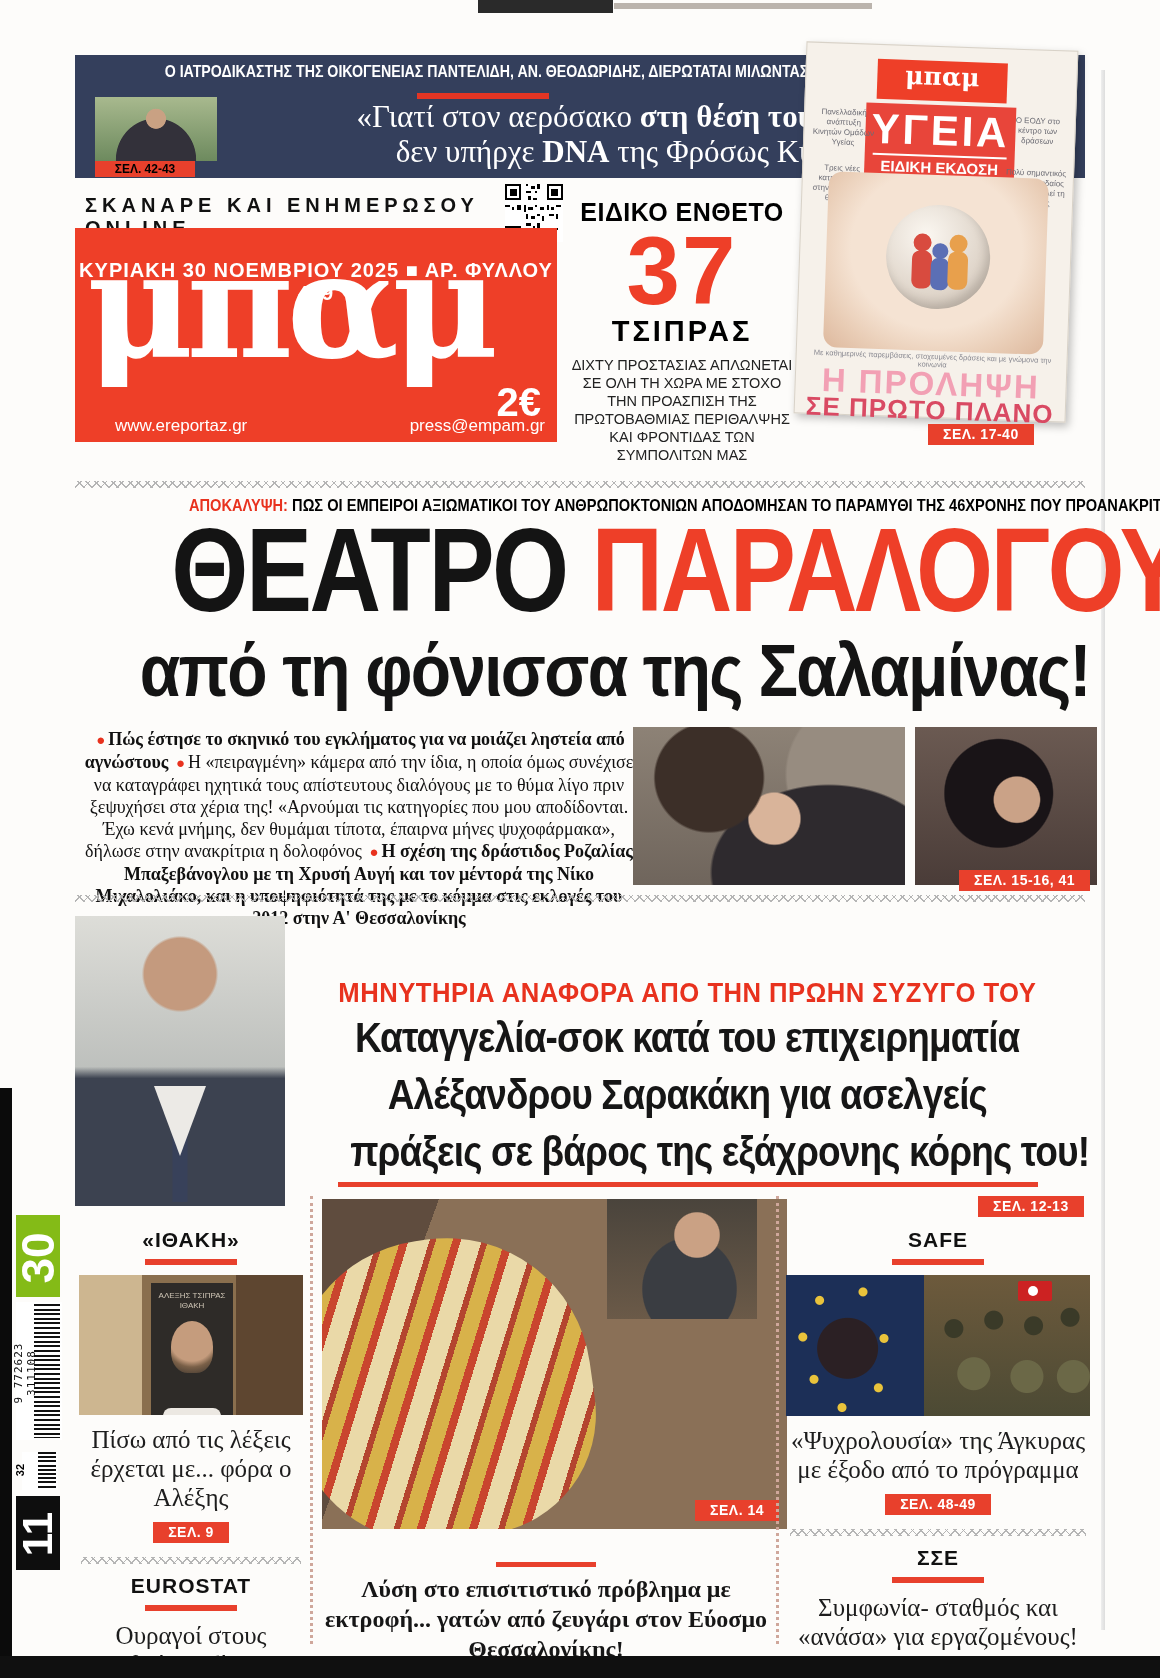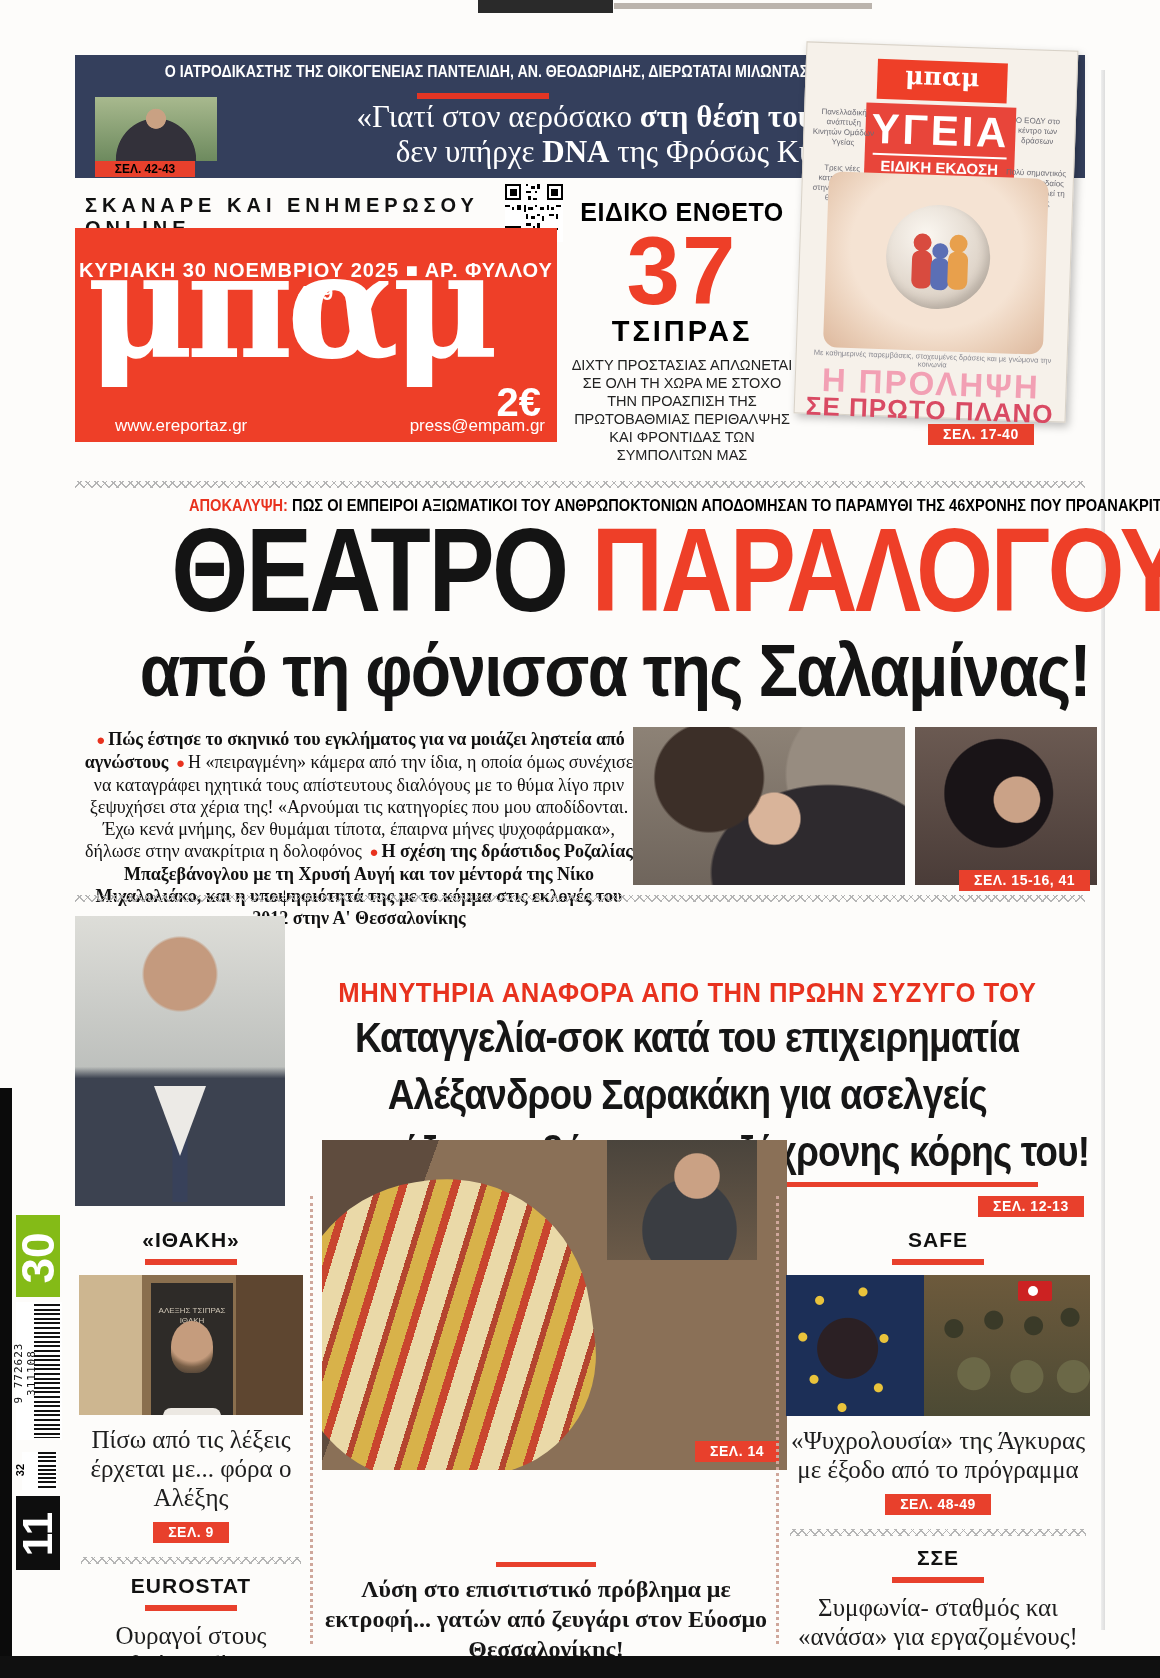--- a/index.html
+++ b/index.html
@@ -97,21 +97,21 @@
   .s2-badge{left:978px;top:1196px;}
 
   
   .colL{left:75px;top:1228px;width:232px;text-align:center;}
   .colR{left:784px;top:1228px;width:308px;text-align:center;}
   .colhead{font-size:21px;font-weight:700;letter-spacing:1px;color:#111;}
   .colrule{width:92px;height:6px;background:var(--badge);margin:7px auto 0;}
   .colcap{font-family:"Liberation Serif",serif;font-size:25px;line-height:29px;color:#1d1d1d;margin-top:10px;}
   .colzz{height:7px;margin:14px 6px 10px;background-image:repeating-linear-gradient(45deg,#b5b5b5 0 1.2px,transparent 1.2px 6px),repeating-linear-gradient(-45deg,#b5b5b5 0 1.2px,transparent 1.2px 6px);}
   .ph-book{margin:10px auto 0;width:224px;height:140px;position:relative;background:linear-gradient(90deg,#cdb690 0 28%,#8a6f4e 28% 70%,#5e4630 70%);}
-  .book{position:absolute;left:72px;top:8px;width:82px;height:157px;background:#2e2b28;color:#cfc6b6;font-size:8px;line-height:10px;padding-top:23px;text-align:center;}
+  .book{position:absolute;left:72px;top:8px;width:82px;height:157px;background:#2e2b28;color:#cfc6b6;font-size:8px;line-height:10px;padding-top:8px;text-align:center;}
   .book-face{position:absolute;left:50%;top:38px;transform:translateX(-50%);width:42px;height:52px;border-radius:50% 50% 40% 40%;background:radial-gradient(circle at 50% 35%,#c59c7d 0 55%,#7a6048 70%,#3a332c);}
   .book-shirt{position:absolute;left:50%;bottom:6px;transform:translateX(-50%);width:58px;height:26px;background:#ece8e2;border-radius:8px 8px 0 0;}
   .ph-eu{margin:10px auto 0;width:304px;height:141px;position:relative;background:linear-gradient(90deg,#1c2f57 0 46%,#55523c 46%);}
   .eu-stars{position:absolute;left:0;top:0;width:140px;height:141px;background:
      radial-gradient(circle at 24% 18%,#e9c33b 0 4px,transparent 5px),
      radial-gradient(circle at 55% 12%,#e9c33b 0 4px,transparent 5px),
      radial-gradient(circle at 12% 44%,#e9c33b 0 4px,transparent 5px),
      radial-gradient(circle at 20% 74%,#e9c33b 0 4px,transparent 5px),
      radial-gradient(circle at 40% 94%,#e9c33b 0 4px,transparent 5px),
      radial-gradient(circle at 66% 80%,#e9c33b 0 4px,transparent 5px),
@@ -122,21 +122,21 @@
      radial-gradient(circle at 42% 32%,#3a3a28 0 9px,transparent 10px),
      radial-gradient(circle at 66% 36%,#3a3a28 0 9px,transparent 10px),
      radial-gradient(circle at 88% 30%,#3a3a28 0 9px,transparent 10px),
      radial-gradient(circle at 30% 70%,#6b6847 0 16px,transparent 17px),
      radial-gradient(circle at 62% 72%,#6b6847 0 16px,transparent 17px),
      radial-gradient(circle at 90% 72%,#6b6847 0 16px,transparent 17px),
      linear-gradient(180deg,#6d5a3c,#4c4a34);}
   .tr-flag{position:absolute;right:38px;top:6px;width:34px;height:20px;background:#c22;border-radius:2px;}
   .tr-flag:after{content:"";position:absolute;left:10px;top:5px;width:10px;height:10px;border-radius:50%;background:#fff;}
 
-  .ph-cats{left:322px;top:1140px;width:465px;height:330px;background:linear-gradient(110deg,#5f4c3e 0 20%,#8a7057 20% 100%);padding-left:16px;}
+  .ph-cats{left:322px;top:1199px;width:465px;height:330px;background:linear-gradient(110deg,#5f4c3e 0 20%,#8a7057 20% 100%);padding-left:16px;}
   .cloth{left:-30px;top:40px;width:300px;height:300px;border-radius:48% 48% 40% 44%;transform:rotate(-8deg);
      background:repeating-linear-gradient(115deg,#d8b24a 0 16px,#c9452e 16px 24px,#ead9a8 24px 44px,#b4452f 44px 50px);}
   .cats-floor{right:0;top:110px;width:210px;height:220px;background:
      radial-gradient(ellipse at 22% 30%,#e0d6c8 0 14px,transparent 15px),
      radial-gradient(ellipse at 55% 22%,#c07840 0 13px,transparent 14px),
      radial-gradient(ellipse at 80% 42%,#ead9c8 0 15px,transparent 16px),
      radial-gradient(ellipse at 35% 60%,#8a4f2c 0 14px,transparent 15px),
      radial-gradient(ellipse at 68% 70%,#e8e0d2 0 16px,transparent 17px),
      radial-gradient(ellipse at 20% 85%,#c98c52 0 13px,transparent 14px),
      linear-gradient(180deg,#a8relief,#a8876a 0,#93765c);}

